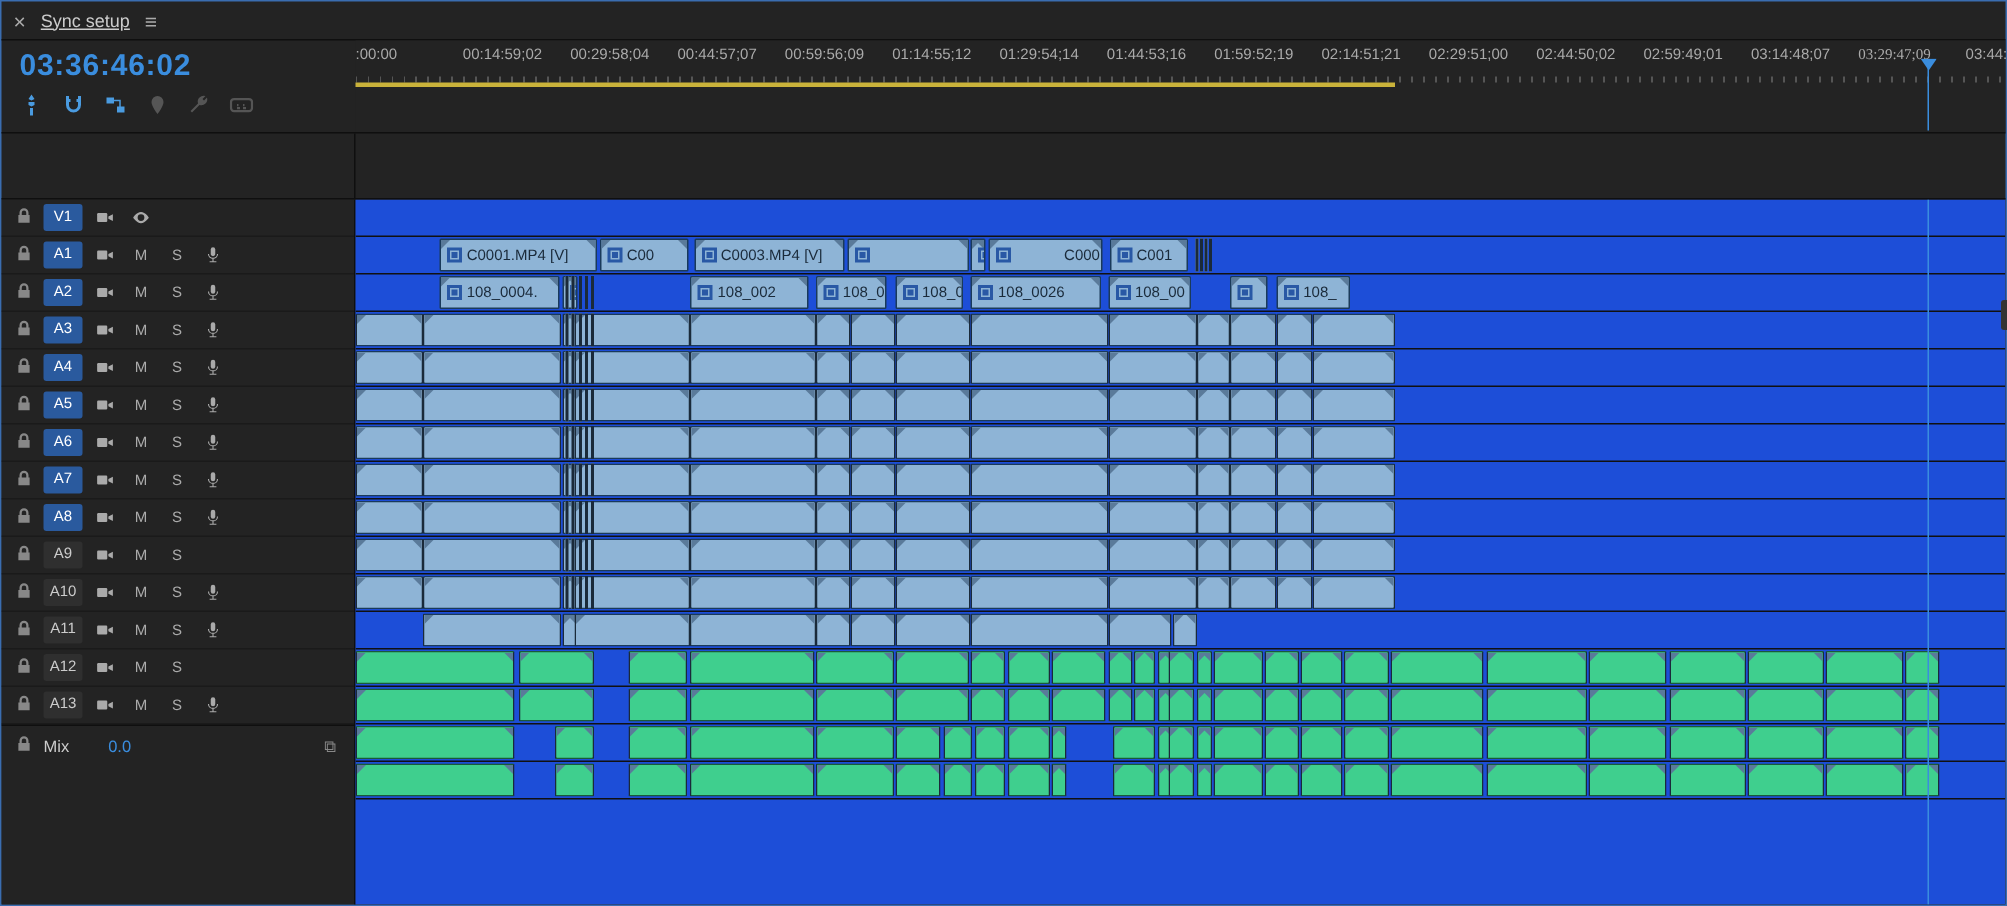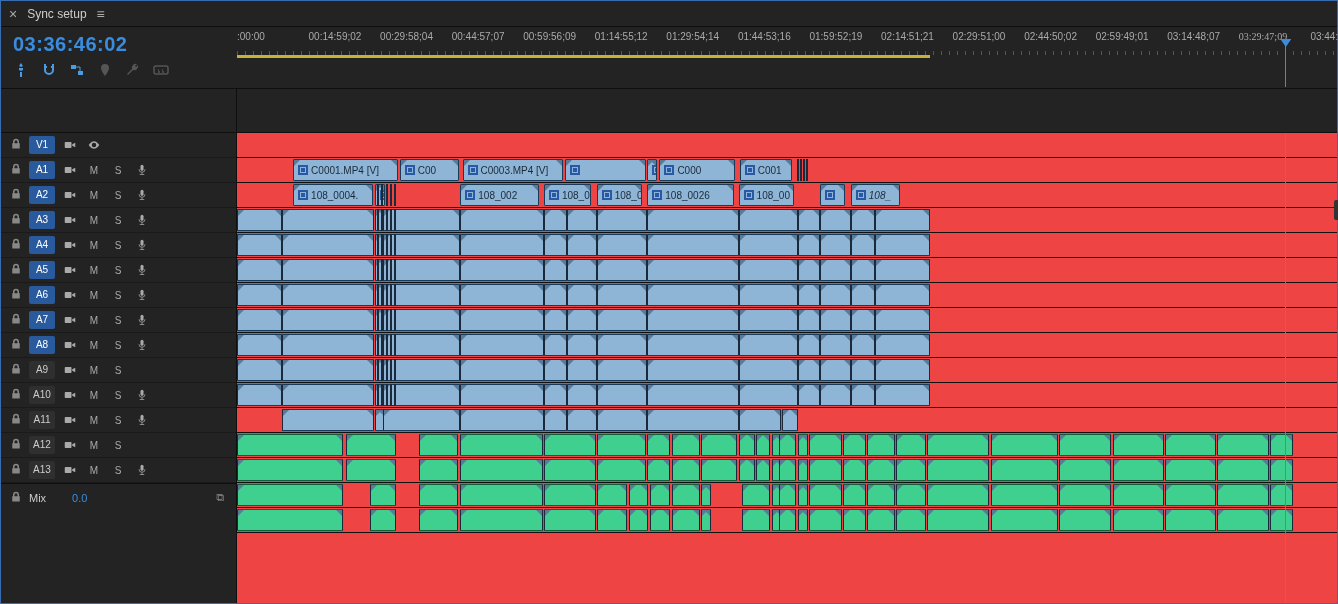--- a/index.html
+++ b/index.html
@@ -2,21 +2,21 @@
 <html><head>
 <meta charset="utf-8">
 <style>
 * { margin: 0; padding: 0; box-sizing: border-box; font-family: 'Segoe UI', Arial, sans-serif; }
 body { background: #1a1a1a; color: #ccc; width: 1338px; height: 604px; overflow: hidden; user-select: none; }
 
 .panel { background: #232323; height: 100%; display: flex; flex-direction: column; border: 1px solid #3a6db0; }
 
 .header { display: flex; align-items: center; height: 26px; padding: 0 8px; gap: 10px; border-bottom: 1px solid #0f0f0f; }
 .close-x { color: #aaa; font-size: 14px; cursor: pointer; }
-.title { font-size: 12px; color: #ccc; }
+.title { font-size: 12px; color: #ccc; text-decoration: underline; }
 .burger { color: #aaa; font-size: 14px; cursor: pointer; }
 
 .toolbar-row { display: flex; height: 62px; border-bottom: 1px solid #0f0f0f; }
 .tc-tools { width: 236px; padding: 6px 12px; display: flex; flex-direction: column; gap: 6px; }
 .timecode { font-size: 20px; font-weight: 600; color: #3a8dde; letter-spacing: 0.5px; }
 .tool-icons { display: flex; gap: 12px; align-items: center; }
 .tool-icons span { width: 16px; height: 16px; display: inline-flex; align-items: center; justify-content: center; color: #4a9be0; cursor: pointer; }
 .tool-icons span.dim { color: #555; }
 
 .ruler-wrap { flex: 1; position: relative; background: #232323; }
@@ -26,21 +26,21 @@
 .work-area { position: absolute; top: 28px; left: 0; height: 3px; background: #c9b23a; }
 .playhead { position: absolute; top: 18px; width: 1px; background: #3a8dde; }
 .playhead::before { content: ''; position: absolute; top: -6px; left: -5px; width: 11px; height: 8px; background: #3a8dde; clip-path: polygon(0 0, 100% 0, 50% 100%); }
 
 .spacer-row { height: 44px; display: flex; border-bottom: 1px solid #0f0f0f; }
 .spacer-row .left { width: 236px; border-right: 1px solid #0f0f0f; }
 .spacer-row .right { flex: 1; }
 
 .tracks { flex: 1; display: flex; overflow: hidden; }
 .track-headers { width: 236px; background: #232323; border-right: 1px solid #0f0f0f; }
-.track-content { flex: 1; position: relative; background: #ef4444; overflow: hidden; }
+.track-content { flex: 1; position: relative; background: #1d4ed8; overflow: hidden; }
 
 .track-head { display: flex; align-items: center; height: 25px; border-bottom: 1px solid #1a1a1a; padding-left: 8px; gap: 6px; font-size: 10px; }
 .lock { width: 14px; text-align: center; color: #888; cursor: pointer; }
 .trk-label { width: 26px; height: 18px; line-height: 18px; text-align: center; border-radius: 2px; font-size: 10px; color: #ccc; cursor: pointer; }
 .trk-label.sel { background: #2a5a9e; color: #fff; }
 .trk-label.unsel { background: #2f2f2f; }
 .eye, .mute, .solo, .rec { width: 18px; height: 16px; display: inline-flex; align-items: center; justify-content: center; color: #aaa; cursor: pointer; font-size: 10px; border-radius: 2px; }
 .eye svg, .mute svg, .solo svg, .rec svg, .lock svg { width: 12px; height: 12px; }
 
 .track-row { height: 25px; border-bottom: 1px solid #111; position: relative; }
@@ -445,21 +445,21 @@
           <div class="clip blue" style="left: 29.8%; width: 7.4%;">
             <span class="tri-l"></span>
             <span class="tri-r"></span>
             <span class="fx"></span>
           </div>
           <div class="clip blue" style="left: 37.3%; width: 0.9%;">
             <span class="tri-l"></span>
             <span class="tri-r"></span>
             <span class="fx"></span>
           </div>
-          <div class="clip blue" style="left: 38.4%; width: 6.9%;">
+          <div class="clip blue" style="left: 38.4%; width: 6.9%; gap: 32px;">
             <span class="tri-l"></span>
             <span class="tri-r"></span>
             <span class="fx"></span>
             <span>C000</span>
           </div>
           <div class="clip blue" style="left: 45.7%; width: 4.8%;">
             <span class="tri-l"></span>
             <span class="tri-r"></span>
             <span class="fx"></span>
             <span>C001</span>
@@ -511,21 +511,21 @@
             <span class="tri-l"></span>
             <span class="tri-r"></span>
             <span class="fx"></span>
             <span>108_00</span>
           </div>
           <div class="clip blue" style="left: 53%; width: 2.3%;">
             <span class="tri-l"></span>
             <span class="tri-r"></span>
             <span class="fx"></span>
           </div>
-          <div class="clip blue" style="left: 55.8%; width: 4.5%; font-style: italic;">
+          <div class="clip blue" style="left: 55.8%; width: 4.5%;">
             <span class="tri-l"></span>
             <span class="tri-r"></span>
             <span class="fx"></span>
             <span>108_</span>
           </div>
           <div class="slivers" style="left: 12.7%;">
             <span></span>
           </div>
           <div class="slivers" style="left: 13.1%;">
             <span></span>

